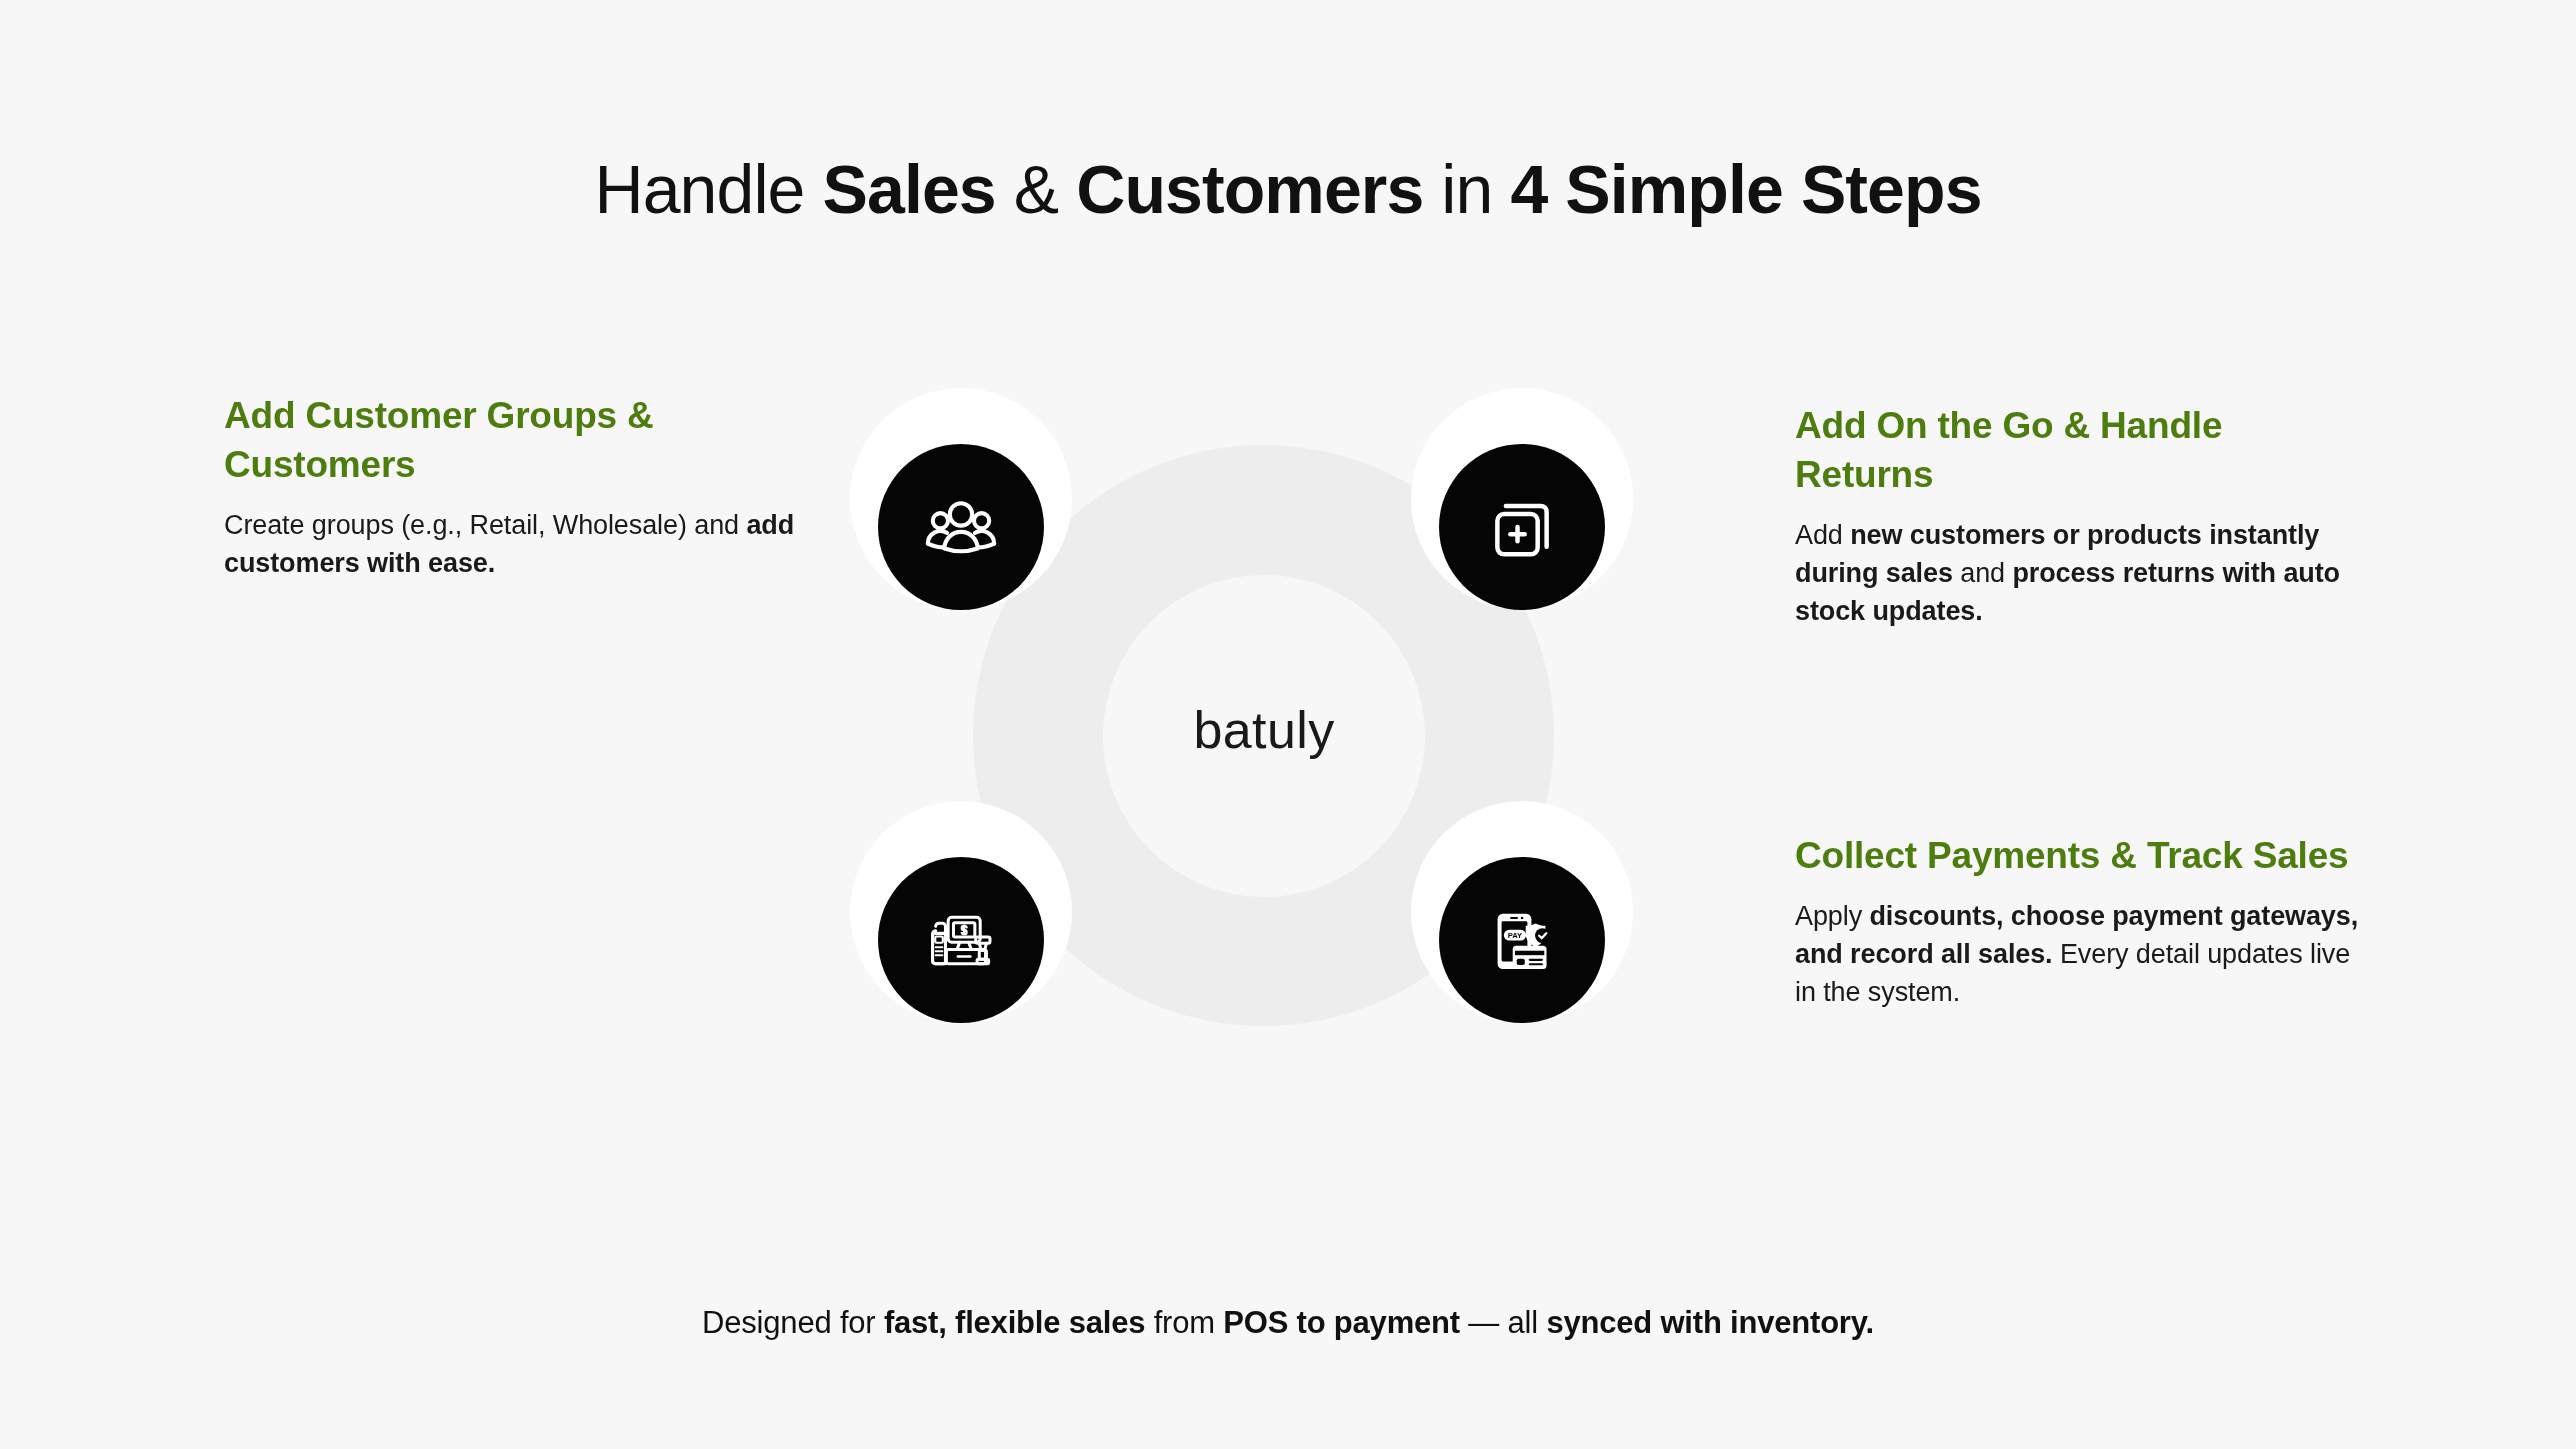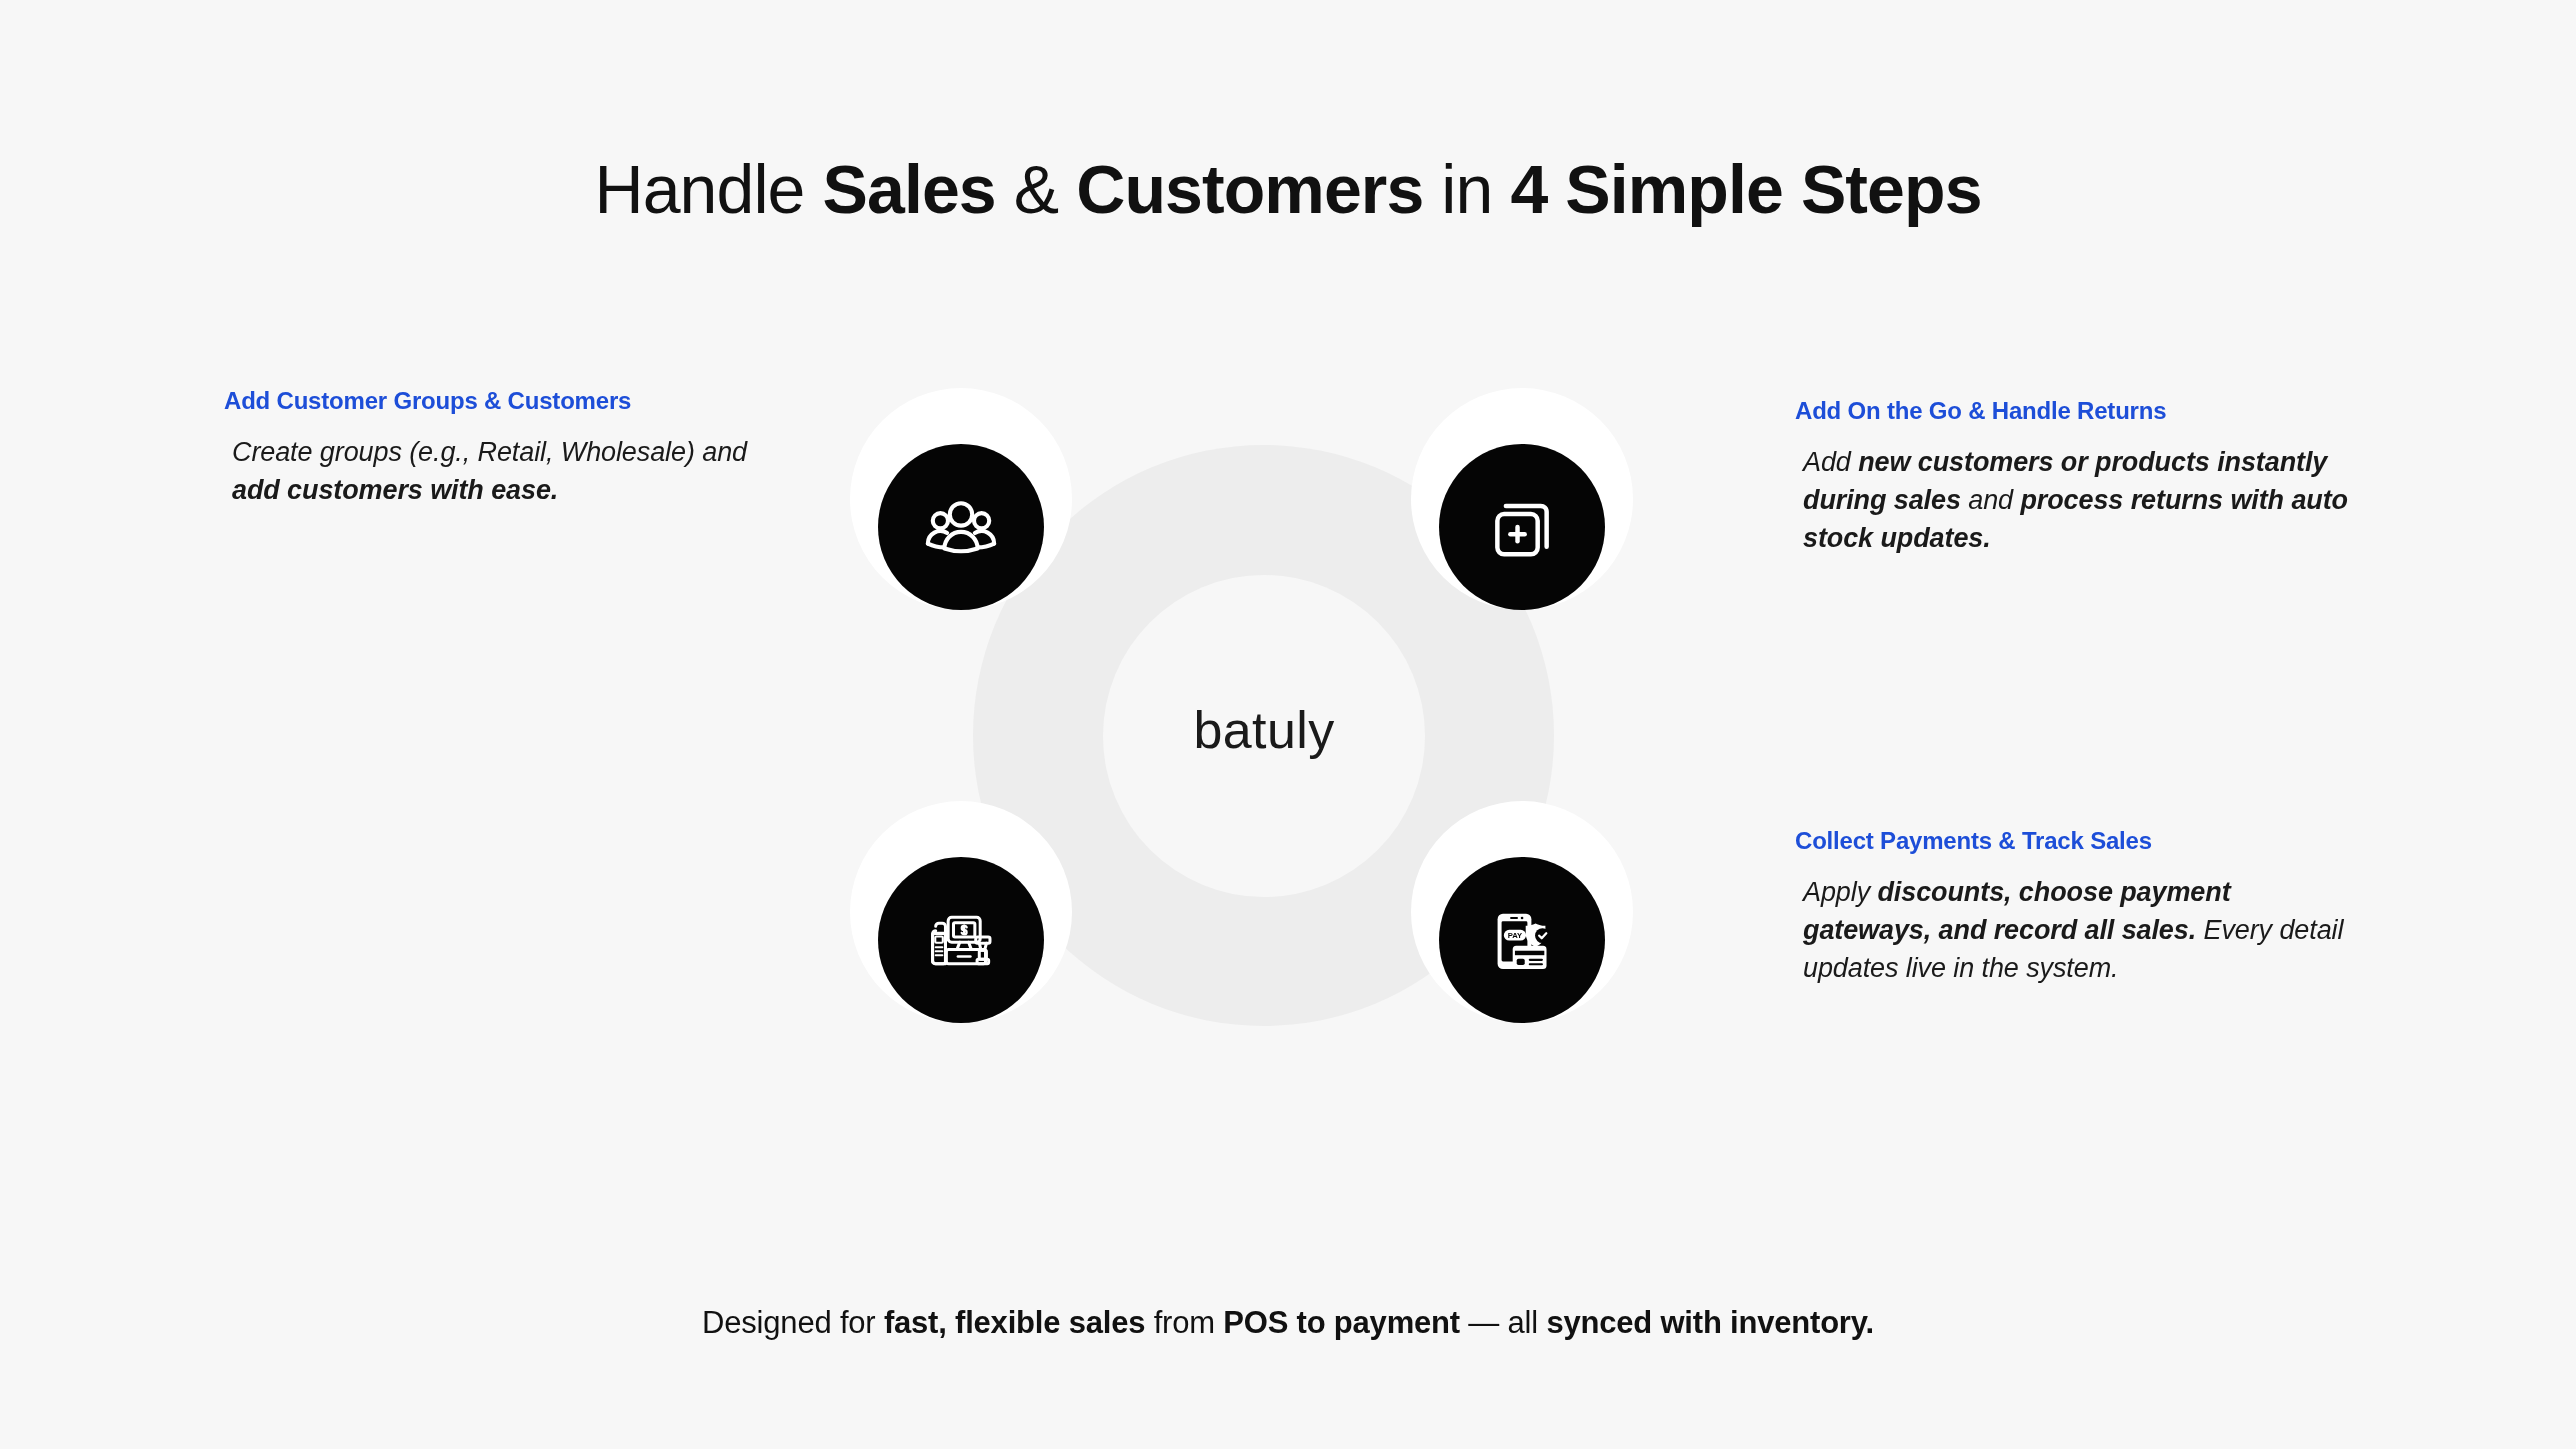--- a/index.html
+++ b/index.html
@@ -101,35 +101,34 @@
 
   
   .step {
     position: absolute;
     width: 572px;
   }
   .step.left  { left: 224px; }
   .step.right { left: 1795px; }
 
   .step-title {
-    font-size: 24px;
+    font-size: 37px;
     line-height: 1.32;
     font-weight: 800;
-    color: #1d4ed8;
+    color: #4d7c0f;
     letter-spacing: -0.2px;
-    margin: 9px 0 16px 0;
+    margin: 16px 0 16px 0;
   }
   .step-body {
     font-size: 27px;
     line-height: 1.42;
     font-weight: 400;
     color: #1a1a1a;
     letter-spacing: -0.1px;
-    margin: 8px;
-    font-style: italic;
+    margin: 0;
   }
   .step-body b { font-weight: 700; }
 
   .step-1 { top: 376px; }
   .step-2 { top: 386px; }
   .step-3 { top: 805px; }
   .step-4 { top: 816px; }
 
   
   .footer-note {

